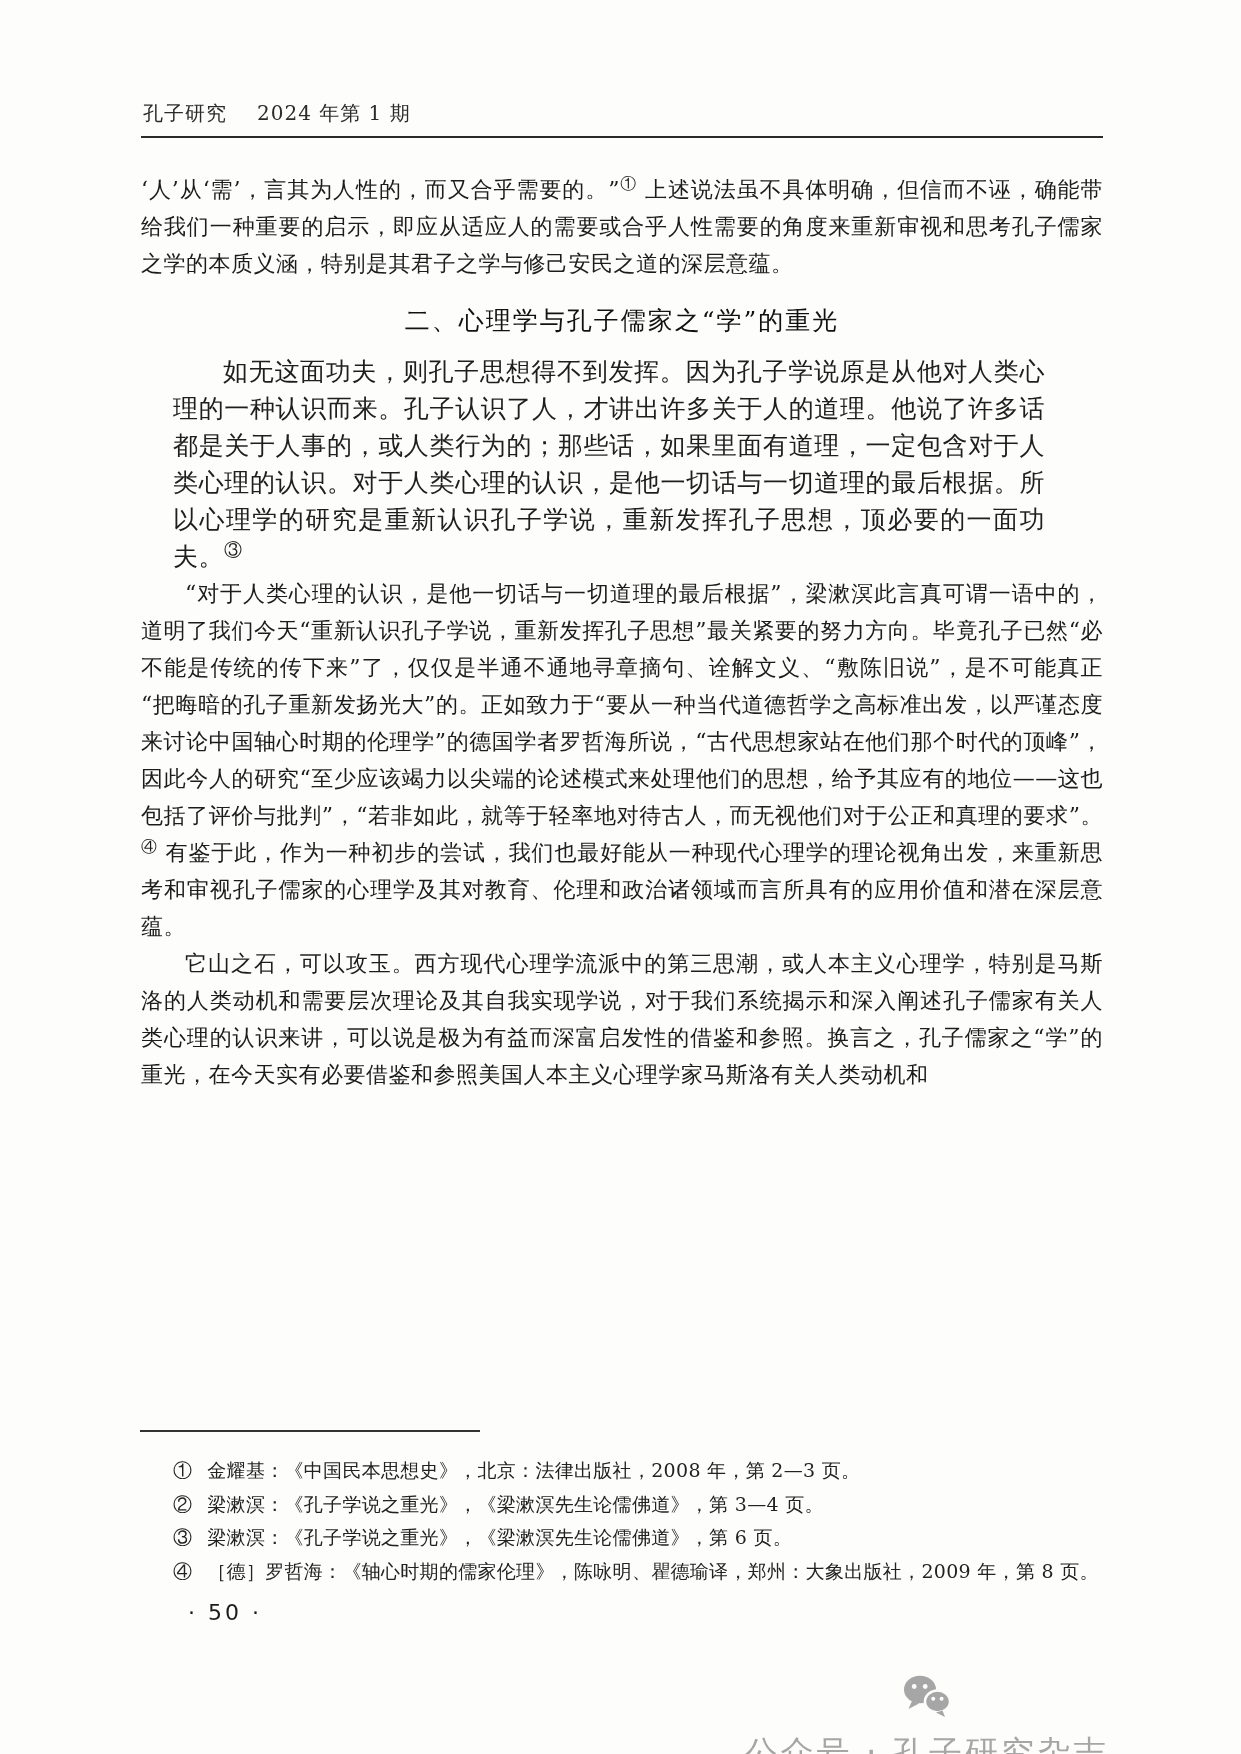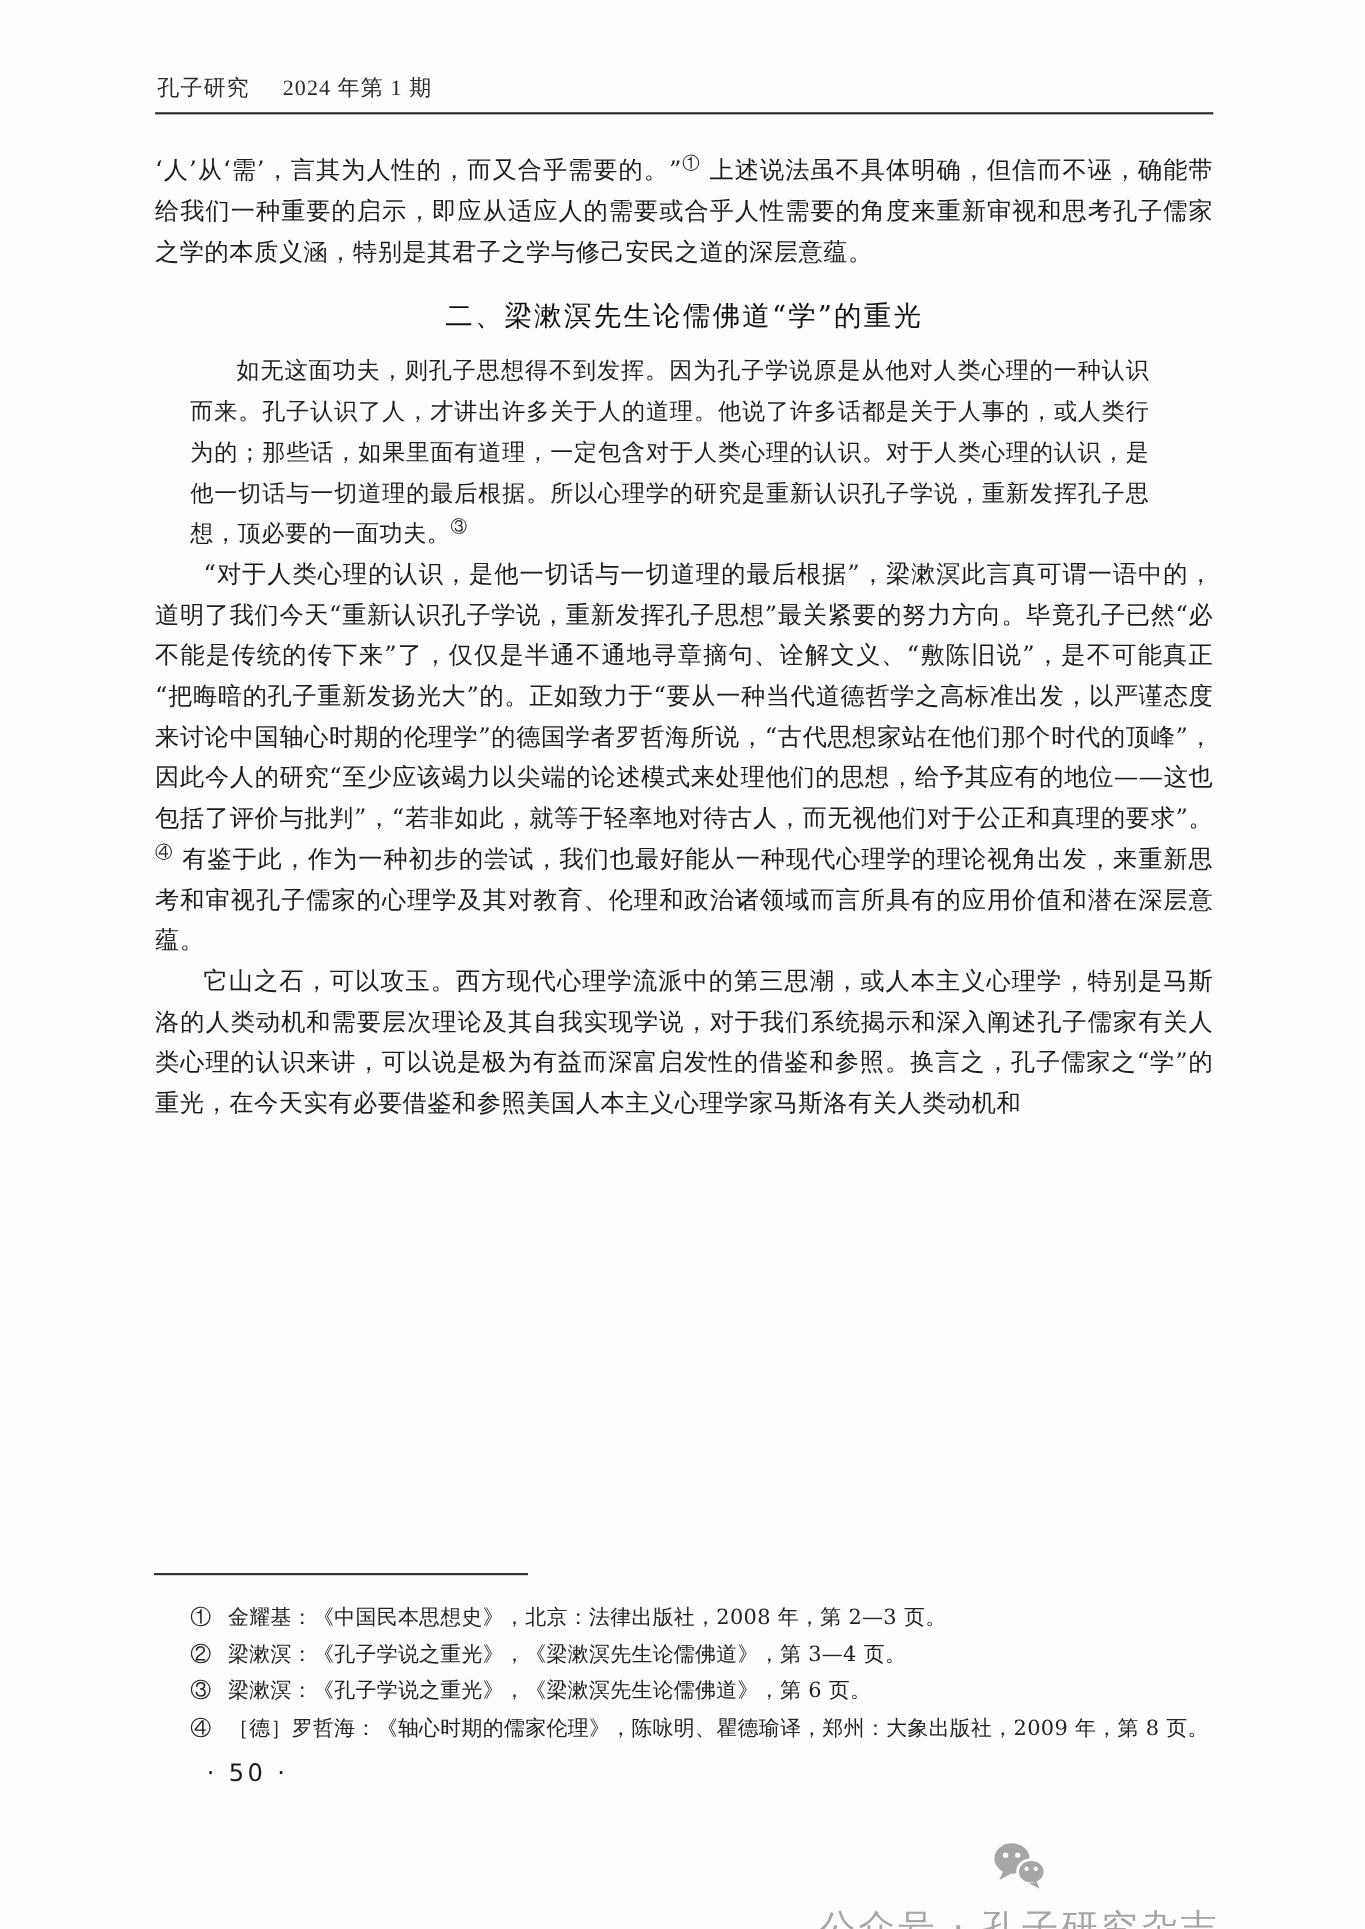--- a/index.html
+++ b/index.html
@@ -6,41 +6,41 @@
   .page{
     position:relative;
     width:1241px;height:1754px;
     background:#fdfdfc;
     color:#1c1c1c;
     font-family:"DejaVu Serif","Liberation Serif",serif;
     overflow:hidden;
     box-sizing:border-box;
   }
   
-  .header-wrap{margin:0 138px 0 141px;padding-top:66px;font-family:Liberation Serif, serif;}
+  .header-wrap{margin:0 138px 0 141px;padding-top:100px;}
   .header-row{
     display:flex;align-items:baseline;gap:30px;
     font-size:20px;color:#2a2a2a;letter-spacing:1px;padding-left:2px;
   }
   .header-rule{border-bottom:2px solid #2b2b2b;margin-top:9px;}
   
   main{
     margin:33px 138px 0 141px;
     font-size:22px;line-height:37px;letter-spacing:0.5px;
     text-align:justify;
   }
   .body-p{margin:0;text-indent:2em;}
   .body-p.no-indent{text-indent:0;}
   .section-heading{
     font-size:25px;font-weight:500;text-align:center;text-indent:0;
     letter-spacing:2px;line-height:36px;margin:21px 0 14px 0;color:#111;
   }
   blockquote.quote{
     margin:2px 58px 0 32px;
-    font-size:21px;line-height:37px;letter-spacing:0.5px;
+    font-size:25px;line-height:37px;letter-spacing:0.5px;
     text-indent:2em;color:#1e1e1e;
   }
   sup.fn-ref{font-size:0.72em;line-height:0;}
   
   .footnotes{position:absolute;left:140px;right:128px;top:1430px;}
   .fn-rule{width:340px;border-top:2px solid #333;margin:0 0 22px 0;}
   .footnote{
     display:flex;gap:15px;padding-left:33px;
     font-size:19px;line-height:33.5px;letter-spacing:0.3px;color:#222;
     text-align:justify;
@@ -77,21 +77,21 @@
       <span>2024 年第 1 期</span>
     </div>
     <div class="header-rule"></div>
   </div>
 
   <main>
 
     <p class="body-p no-indent"><span>‘人’从‘需’，言其为人性的，而又合乎需要的。”</span><sup class="fn-ref">①</sup>
       <span>上述说法虽不具体明确，但信而不诬，确能带给我们一种重要的启示，即应从适应人的需要或合乎人性需要的角度来重新审视和思考孔子儒家之学的本质义涵，特别是其君子之学与修己安民之道的深层意蕴。</span></p>
 
-    <h2 class="section-heading">二、梁漱溟先生论儒佛道“学”的重光</h2>
+    <h2 class="section-heading">二、心理学与孔子儒家之“学”的重光</h2>
 
 
 
     <blockquote class="quote"><span>如无这面功夫，则孔子思想得不到发挥。因为孔子学说原是从他对人类心理的一种认识而来。孔子认识了人，才讲出许多关于人的道理。他说了许多话都是关于人事的，或人类行为的；那些话，如果里面有道理，一定包含对于人类心理的认识。对于人类心理的认识，是他一切话与一切道理的最后根据。所以心理学的研究是重新认识孔子学说，重新发挥孔子思想，顶必要的一面功夫。</span><sup class="fn-ref">③</sup></blockquote>
 
     <p class="body-p"><span>“对于人类心理的认识，是他一切话与一切道理的最后根据”，梁漱溟此言真可谓一语中的，道明了我们今天“重新认识孔子学说，重新发挥孔子思想”最关紧要的努力方向。毕竟孔子已然“必不能是传统的传下来”了，仅仅是半通不通地寻章摘句、诠解文义、“敷陈旧说”，是不可能真正“把晦暗的孔子重新发扬光大”的。正如致力于“要从一种当代道德哲学之高标准出发，以严谨态度来讨论中国轴心时期的伦理学”的德国学者罗哲海所说，“古代思想家站在他们那个时代的顶峰”，因此今人的研究“至少应该竭力以尖端的论述模式来处理他们的思想，给予其应有的地位——这也包括了评价与批判”，“若非如此，就等于轻率地对待古人，而无视他们对于公正和真理的要求”。</span><sup class="fn-ref">④</sup>
       <span>有鉴于此，作为一种初步的尝试，我们也最好能从一种现代心理学的理论视角出发，来重新思考和审视孔子儒家的心理学及其对教育、伦理和政治诸领域而言所具有的应用价值和潜在深层意蕴。</span></p>
 
     <p class="body-p">它山之石，可以攻玉。西方现代心理学流派中的第三思潮，或人本主义心理学，特别是马斯洛的人类动机和需要层次理论及其自我实现学说，对于我们系统揭示和深入阐述孔子儒家有关人类心理的认识来讲，可以说是极为有益而深富启发性的借鉴和参照。换言之，孔子儒家之“学”的重光，在今天实有必要借鉴和参照美国人本主义心理学家马斯洛有关人类动机和</p>
 

